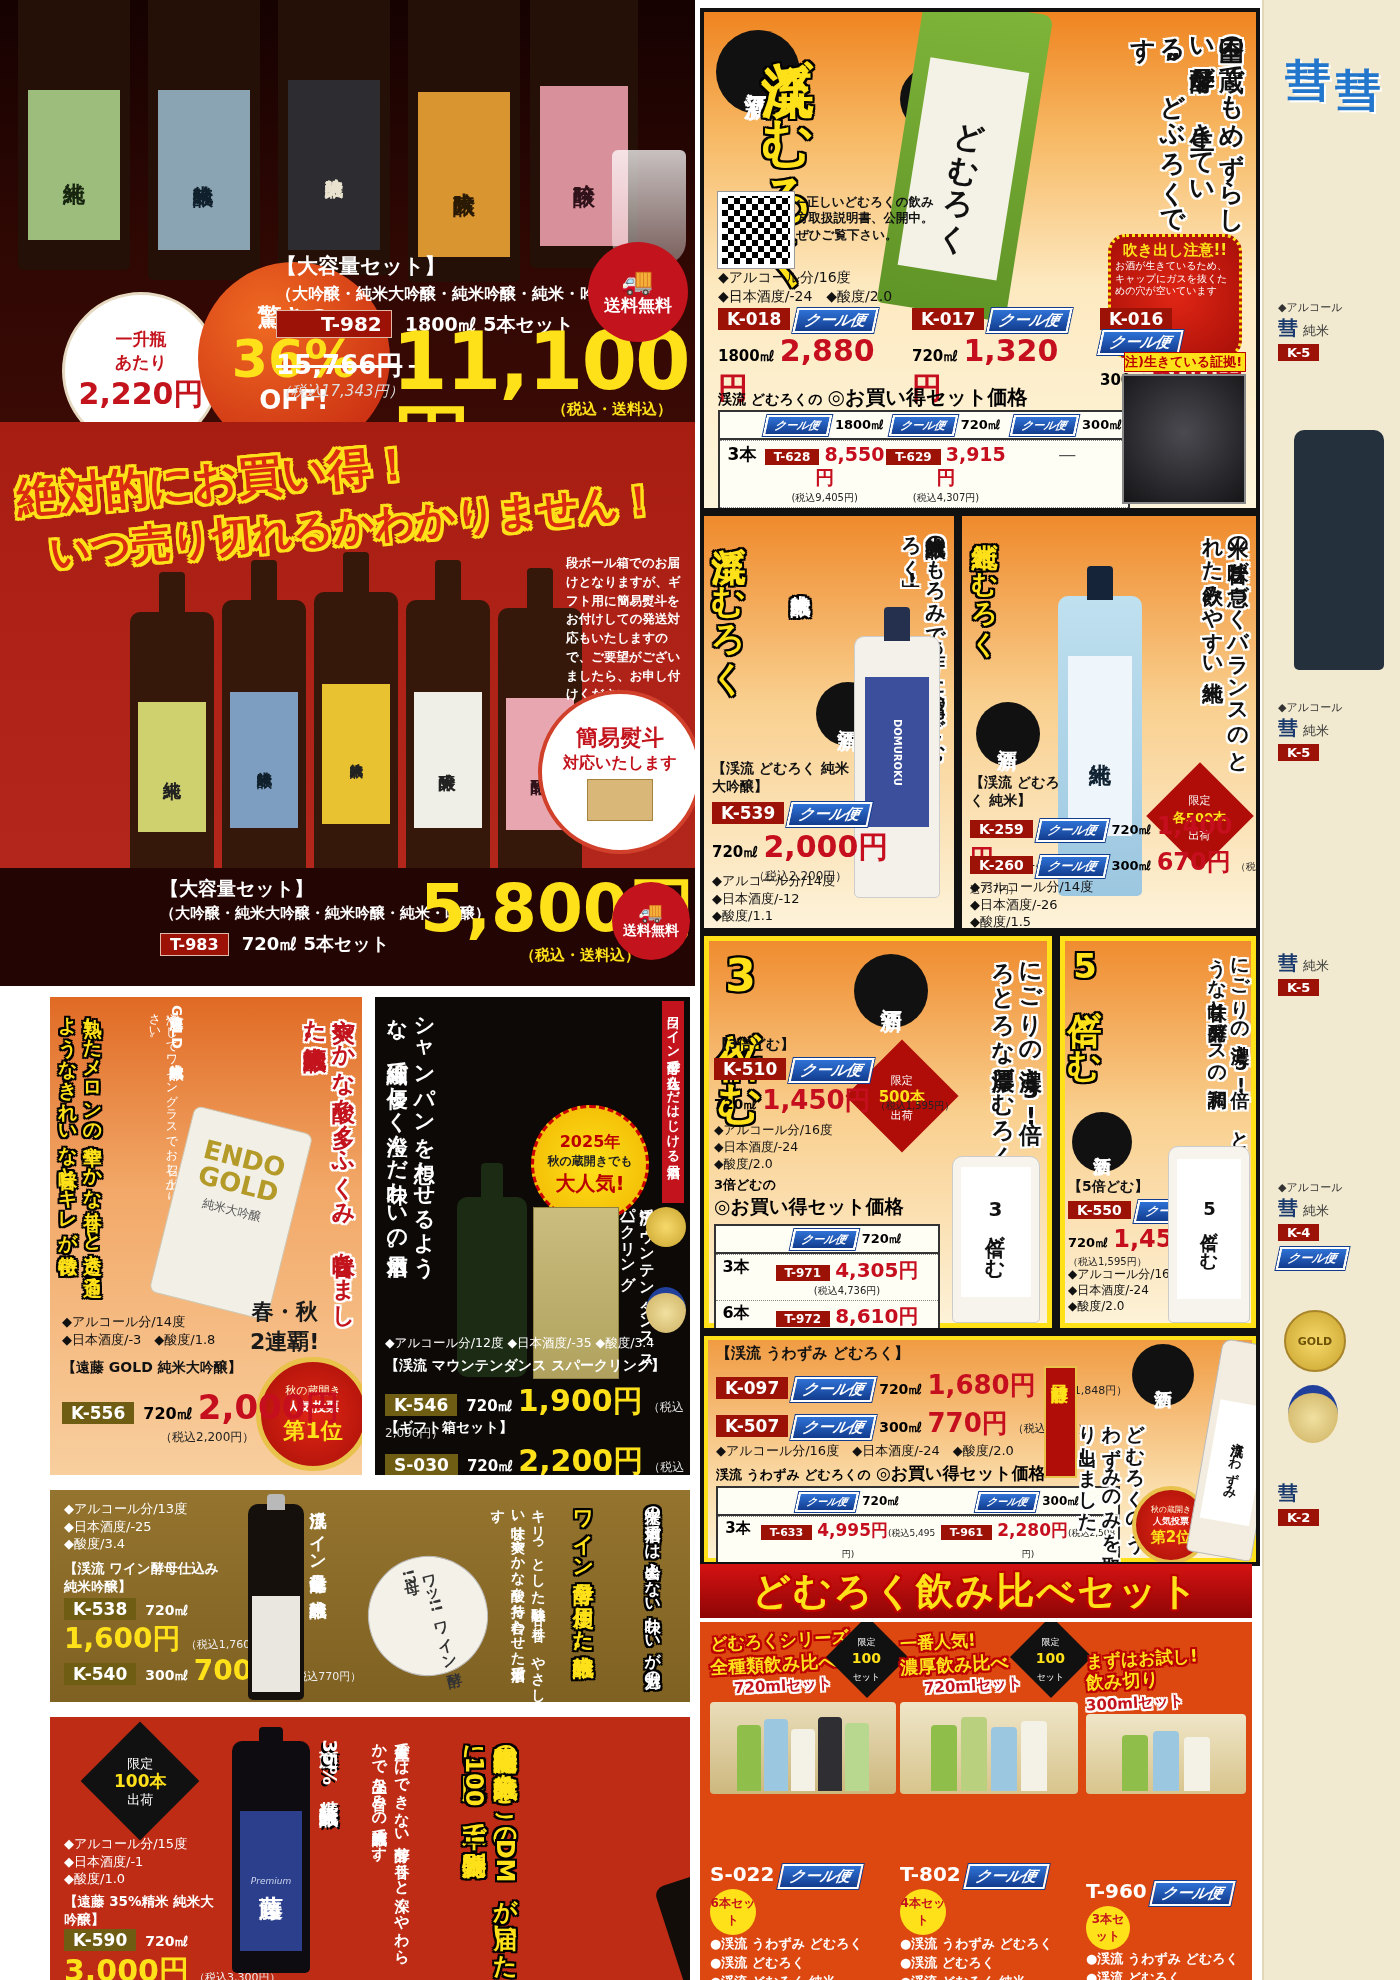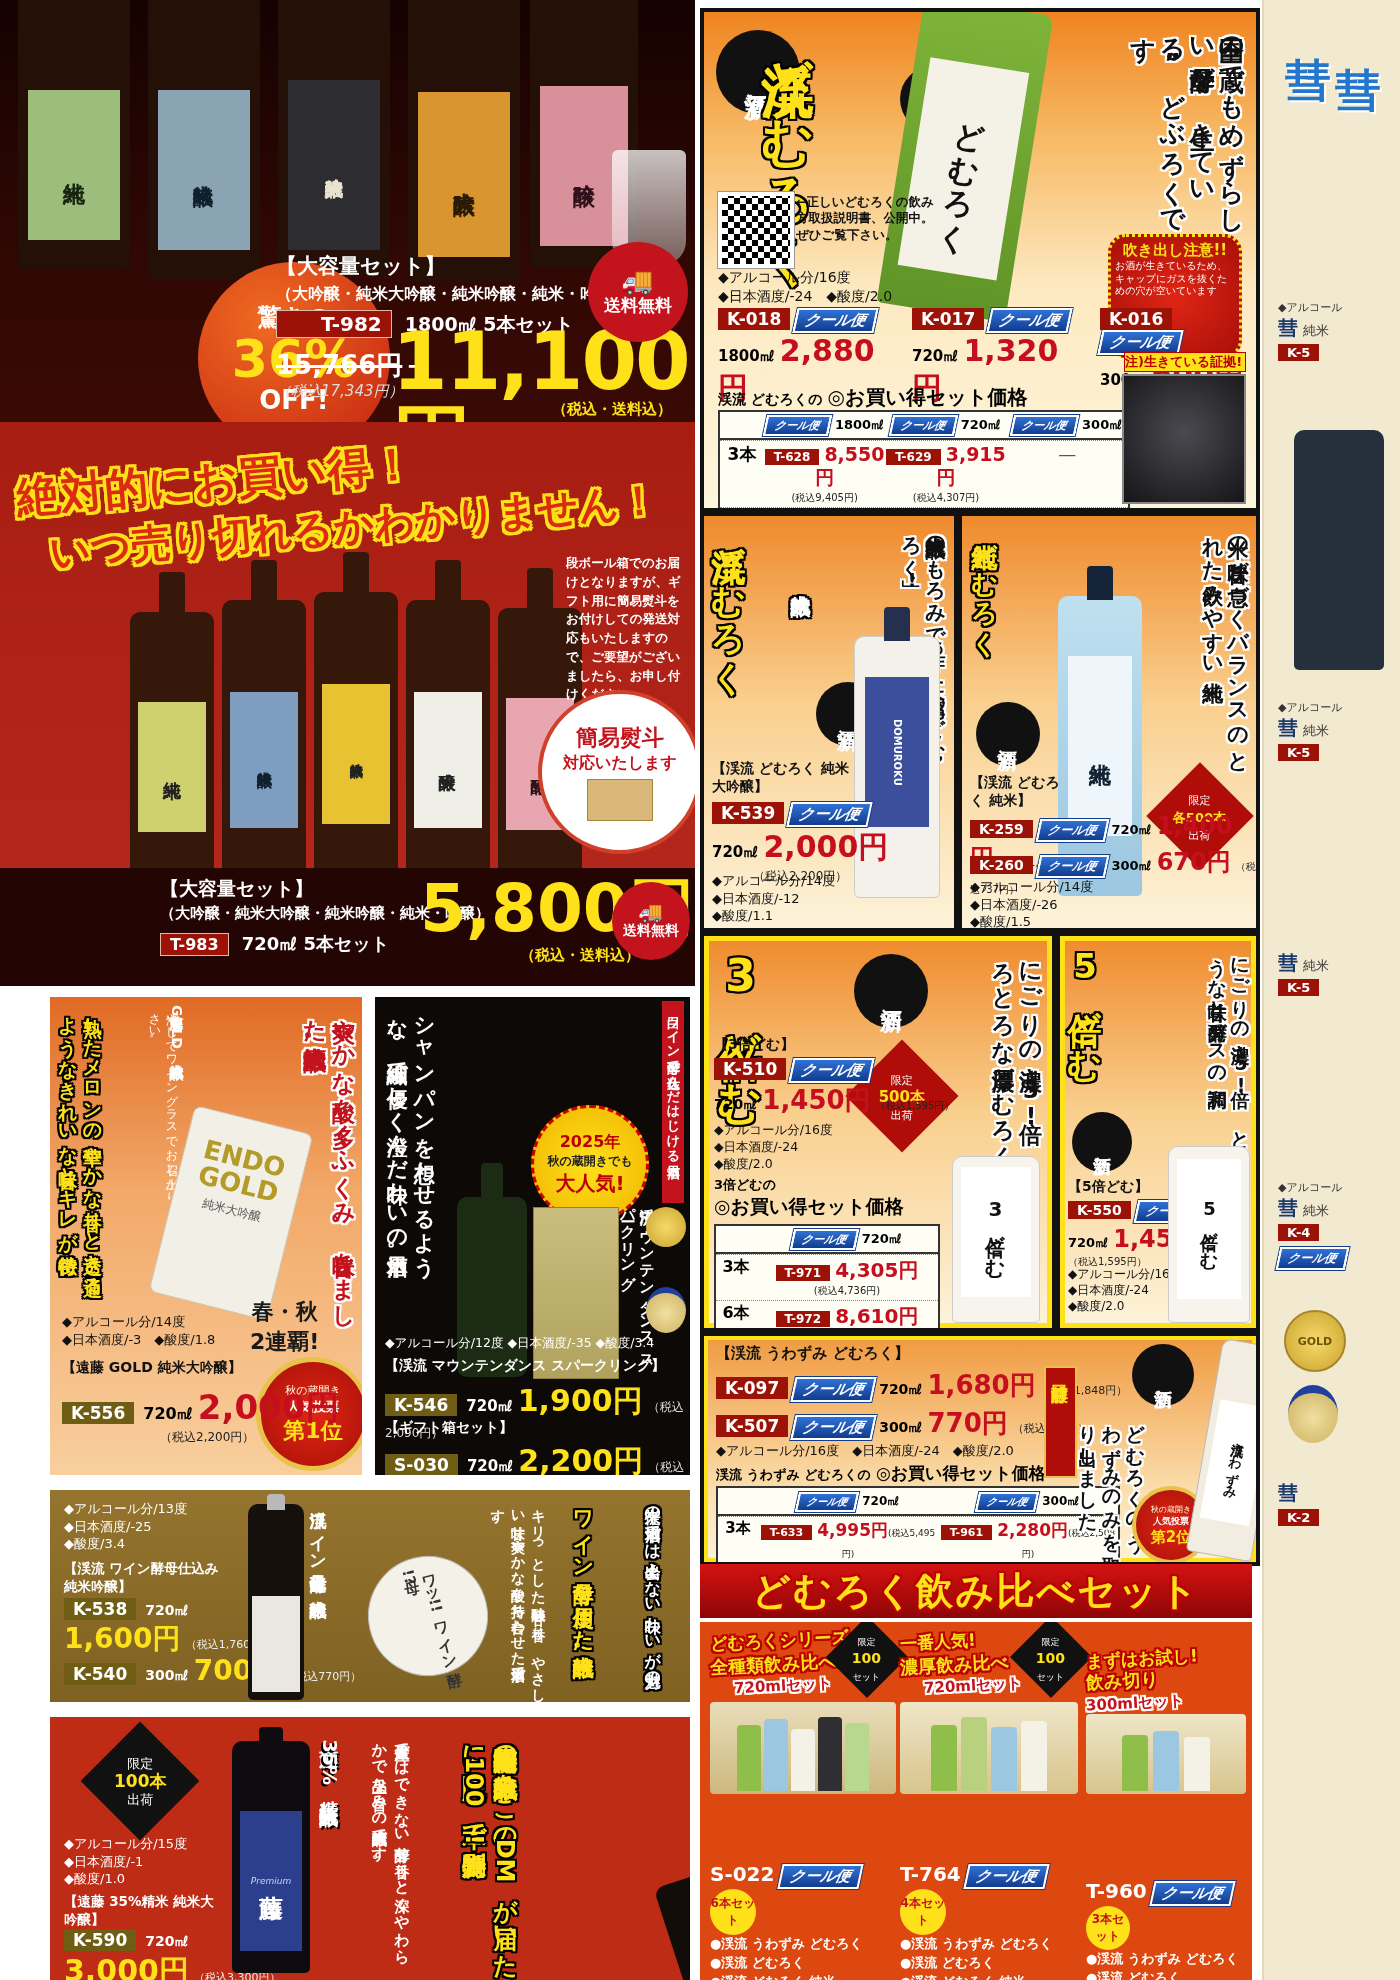--- a/index.html
+++ b/index.html
@@ -66,20 +66,25 @@
           <span class="vt b" style="font-size:22px;color:#2a1a04;">大吟醸</span>
         </div>
       </div>
     <div class="bottle" style="left:530px;top:-22px;width:108px;height:290px;background:#241007;">
       <div class="blabel" style="top:108px;width:88px;height:160px;background:#d8909a;">
           <span class="vt b" style="font-size:22px;color:#30121a;">吟醸</span>
         </div>
       </div>
     <div class="abs" style="left:612px;top:150px;width:74px;height:115px;background:linear-gradient(180deg,rgba(255,255,255,.75),rgba(255,255,255,.35));border-radius:6px 6px 24px 24px;"></div>
 
+    <div class="circ abs" style="left:62px;top:292px;width:152px;height:152px;background:#fff;border:3px solid #e6d9c2;">
+      <span style="color:#c3131c;font-size:17px;font-weight:bold;">一升瓶</span>
+      <span style="color:#c3131c;font-size:17px;font-weight:bold;">あたり</span>
+      <span style="color:#c3131c;font-size:30px;font-weight:bold;">2,220円</span>
+    </div>
 
     <div class="circ abs" style="left:198px;top:262px;width:192px;height:192px;background:radial-gradient(circle at 35% 30%,#ef6a22,#c3220f);">
       <span style="color:#fff;font-size:24px;font-weight:bold;">驚きの</span>
       <span style="color:#ffe11a;font-size:52px;font-weight:bold;line-height:1;">36%</span>
       <span style="color:#fff;font-size:26px;font-weight:bold;">OFF!</span>
     </div>
 
     <div class="abs" style="left:276px;top:252px;color:#fff;font-size:21px;font-weight:bold;">【大容量セット】</div>
     <div class="abs" style="left:276px;top:284px;color:#fff;font-size:16px;font-weight:bold;">（大吟醸・純米大吟醸・純米吟醸・純米・吟醸）</div>
     <div class="abs" style="left:276px;top:310px;">
@@ -610,21 +615,21 @@
         <span style="color:#ffe11a;font-size:14px;font-weight:bold;">100</span><br>
         <span style="color:#fff;font-size:9px;">セット</span></div>
         </div>
       <div class="abs" style="left:0;top:74px;width:172px;height:86px;background:linear-gradient(180deg,#efe6c8,#d8c48c);border-radius:4px;display:flex;align-items:flex-end;justify-content:center;gap:4px;padding:3px;">
         <span style="width:26px;height:66px;background:#8fbf4a;border-radius:4px 4px 0 0;"></span>
         <span style="width:26px;height:74px;background:#b9d17e;border-radius:4px 4px 0 0;"></span>
         <span style="width:26px;height:64px;background:#9cc7e0;border-radius:4px 4px 0 0;"></span>
         <span style="width:26px;height:70px;background:#f4f2e6;border-radius:4px 4px 0 0;"></span>
       </div>
       <div style="margin-top:168px;">
-        <span style="color:#fff;font-size:20px;font-weight:bold;">T-764</span>
+        <span style="color:#fff;font-size:20px;font-weight:bold;">T-802</span>
         <span class="cool">クール便</span>
         <span class="circ" style="display:inline-flex;width:46px;height:46px;background:#ffe11a;color:#c3131c;font-size:12px;font-weight:bold;text-align:center;vertical-align:middle;">4本セット</span>
       </div>
       <div style="color:#fff;font-size:13px;line-height:1.45;font-weight:bold;">
         <div>●渓流 うわずみ どむろく</div>
         <div>●渓流 どむろく</div>
         <div>●渓流 どむろく 純米</div>
 
       </div>
 

